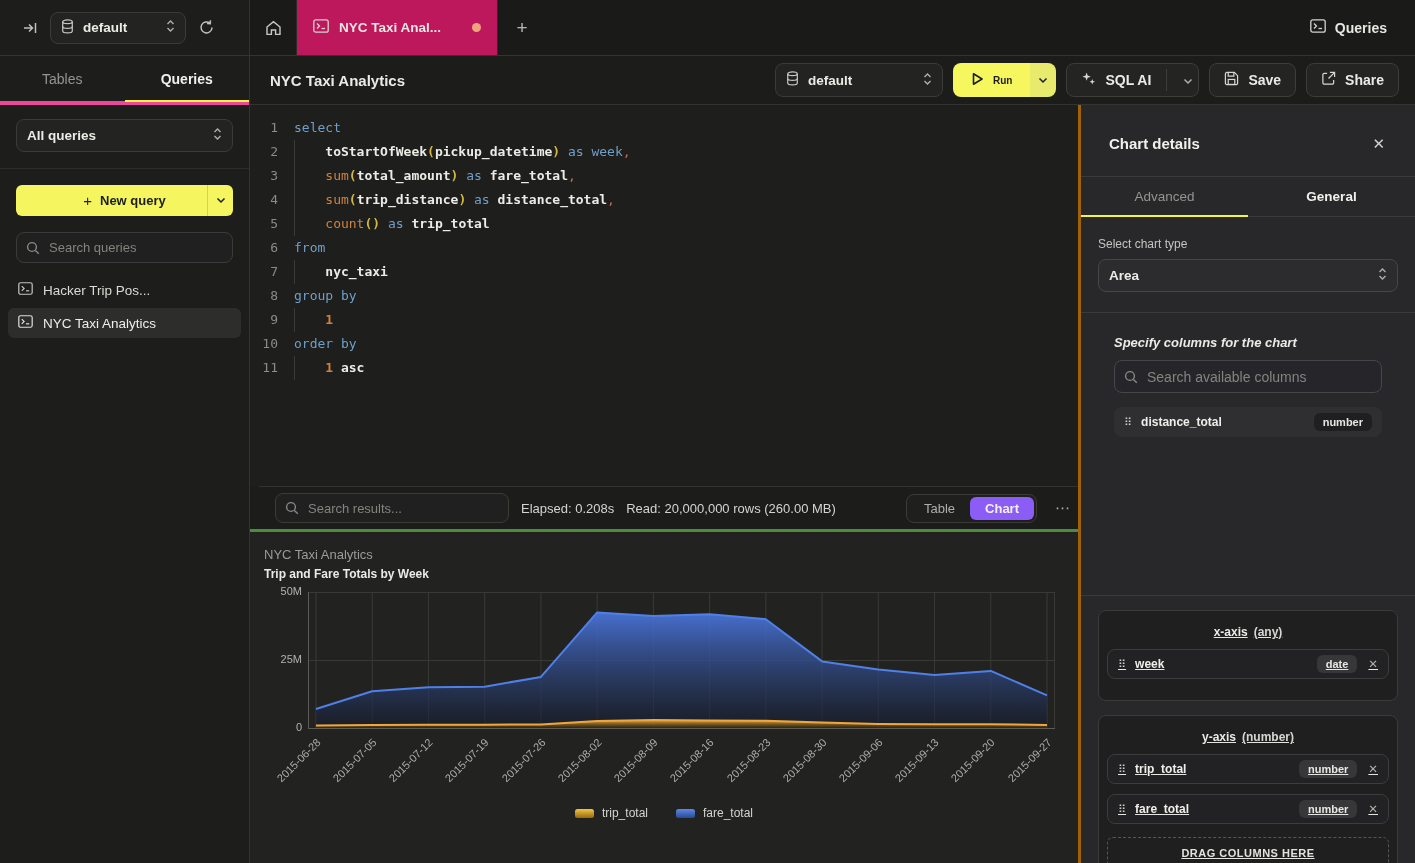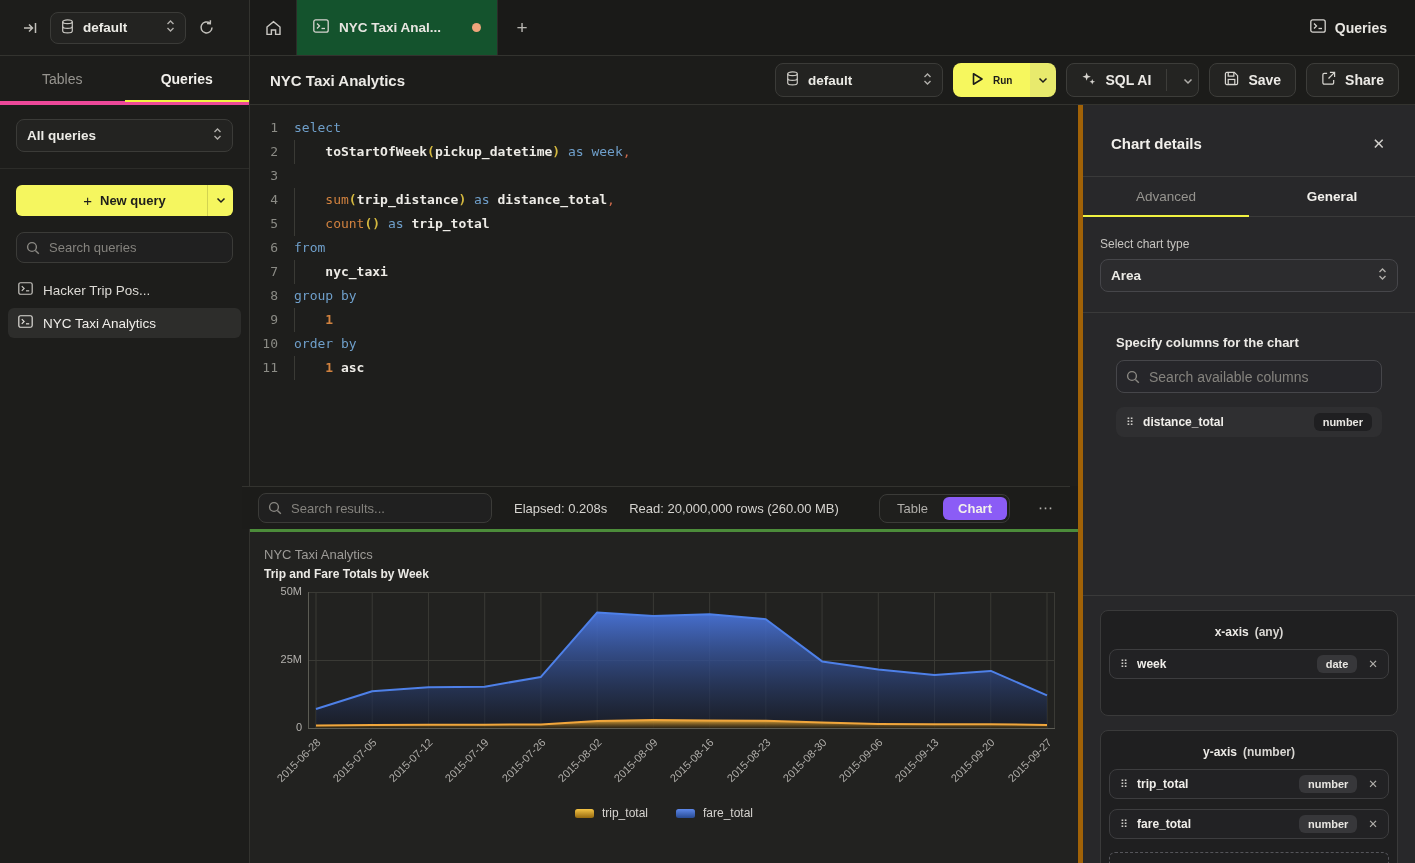--- a/index.html
+++ b/index.html
@@ -10,21 +10,21 @@
   
   .topbar { position:absolute; left:0; top:0; width:1415px; height:56px; background:#1a1a18; border-bottom:1px solid #33332f; display:flex; align-items:stretch; }
   .tb-left { width:250px; background:#1d1d1b; border-right:1px solid #33332f; display:flex; align-items:center; gap:12px; padding:0 12px 0 22px; flex:none; }
   .icon-btn { display:flex; align-items:center; justify-content:center; color:#c2c0bb; cursor:pointer; }
   .select { display:flex; align-items:center; gap:9px; background:#232321; border:1px solid #3b3b38; border-radius:8px; height:32px; padding:0 10px; font-size:13.5px; color:#ecebe6; font-weight:600; }
   .select .updown { margin-left:auto; }
   .tb-db { width:136px; }
   .tabstrip { flex:1; display:flex; align-items:stretch; }
   .tab-home { width:47px; display:flex; align-items:center; justify-content:center; border-right:1px solid #2c2c29; color:#cac8c3; }
   .tab { display:flex; align-items:center; gap:10px; padding:0 16px; }
-  .tab.active { width:201px; background:#14532d; border-right:1px solid #2c2c29; }
+  .tab.active { width:201px; background:#be185d; border-right:1px solid #2c2c29; }
   .tab-label { font-size:13.5px; color:#e8e6e1; font-weight:600; white-space:nowrap; overflow:hidden; text-overflow:ellipsis; flex:1; }
   .dot { width:9px; height:9px; border-radius:50%; background:#eea57b; flex:none; }
   .tab-plus { width:48px; display:flex; align-items:center; justify-content:center; font-size:19px; color:#b8b6b1; }
   .tb-right { display:flex; align-items:center; padding-right:28px; }
   .queries-btn { display:flex; align-items:center; gap:9px; font-size:14px; font-weight:600; color:#e8e6e1; }
 
   
   .sidebar { position:absolute; left:0; top:56px; width:250px; height:807px; background:#1d1d1b; border-right:1px solid #33332f; }
   .sb-tabs { height:49px; display:flex; border-bottom:4px solid #ec4899; position:relative; }
   .sb-tab { flex:1; display:flex; align-items:center; justify-content:center; font-size:14px; color:#96948f; cursor:pointer; }
@@ -62,21 +62,21 @@
   .gl { position:absolute; left:0; top:0; bottom:0; border-left:1px solid #3a3a35; }
   .tk-kw { color:#6f9fca; }
   .tk-fn { color:#d1823f; }
   .tk-id { color:#edebe6; font-weight:700; }
   .tk-pr { color:#d5b93f; font-weight:700; }
   .tk-nu { color:#d1823f; font-weight:700; }
   .tk-pu { color:#cf6a4c; }
   .tk-pl { color:#d0cec9; }
 
   
-  .results-bar { position:absolute; left:242px; top:486px; width:828px; height:43px; background:#1c1c1a; border-top:1px solid #33332f; display:flex; align-items:center; padding:0 16px; gap:22px; }
+  .results-bar { position:absolute; left:259px; top:486px; width:828px; height:43px; background:#1c1c1a; border-top:1px solid #33332f; display:flex; align-items:center; padding:0 16px; gap:12px; }
   .res-search { width:234px; height:30px; }
   .res-stat { font-size:13px; color:#d6d4d0; white-space:nowrap; }
   .seg { margin-left:auto; display:flex; border:1px solid #3b3b38; background:#1f1f1d; border-radius:8px; padding:2px; }
   .seg-item { padding:4px 15px; font-size:13px; color:#b0aeaa; border-radius:6px; cursor:pointer; }
   .seg-item.on { background:#8b5cf6; color:#f2f0ec; font-weight:600; }
   .more { margin-left:6px; color:#b0aeaa; font-size:15px; letter-spacing:1px; cursor:pointer; }
   .green-line { position:absolute; left:250px; top:529px; width:828px; height:3px; background:#4c8c3a; }
 
   
   .chart-panel { position:absolute; left:250px; top:532px; width:828px; height:331px; background:#222220; }
@@ -86,42 +86,42 @@
   #plot { position:absolute; left:58px; top:60px; }
   .grid { stroke:#3a3a35; stroke-width:1; }
   .axis { stroke:#5c5c54; stroke-width:1; }
   .xw { position:absolute; width:0; height:0; }
   .xl { position:absolute; right:2px; top:0; white-space:nowrap; font-size:11px; color:#aeaca8; transform:rotate(-45deg); transform-origin:100% 0; }
   .legend { position:absolute; left:0; right:0; top:274px; display:flex; justify-content:center; gap:28px; }
   .leg-item { display:flex; align-items:center; gap:8px; font-size:12px; color:#d6d4d0; cursor:pointer; }
   .swatch { width:19px; height:9px; border-radius:2.5px; }
 
   
-  .rightpanel { position:absolute; left:1078px; top:105px; width:337px; height:758px; background:#28282a; border-left:5px solid #a16207; }
+  .rightpanel { position:absolute; left:1078px; top:105px; width:337px; height:758px; background:#28282a; border-left:3px solid #a16207; }
   .rp-head { height:72px; display:flex; align-items:center; justify-content:space-between; padding:6px 30px 0 28px; border-bottom:1px solid #3a3a3a; }
   .rp-title { font-size:15px; font-weight:700; color:#f2f0ec; }
   .rp-close { color:#d2d0cc; font-size:15px; cursor:pointer; }
   .rp-tabs { height:40px; display:flex; border-bottom:1px solid #3a3a3a; position:relative; }
   .rp-tab { flex:1; display:flex; align-items:center; justify-content:center; font-size:13.5px; color:#96948f; cursor:pointer; }
   .rp-tab.on { color:#f2f0ec; font-weight:600; }
   .rp-underline { position:absolute; left:0; width:50%; height:2px; bottom:-1px; background:#f1f241; }
   .rp-body { padding:0 17px;margin-top:20px; }
   .rp-lab { font-size:12px; color:#c6c4c0; margin:18px 0 8px; }
   .rp-select { height:33px; background:#2c2c2e; border:1px solid #46464a; font-weight:600; font-size:13.5px; }
   .rp-div { border-top:1px solid #3a3a3a; margin:20px -17px 0; }
   .rp-inner { margin:0 16px; }
-  .rp-lab2 { font-size:13px; font-weight:700; color:#eceae6; margin:22px 0 10px; }
+  .rp-lab2 { font-size:13px; font-weight:700; color:#eceae6; margin:22px 0 10px;font-style:italic; }
   .rp-search { height:33px; }
   .rp-search input { background:#26262a; border-color:#46464a; font-size:14px; }
   .col-row { margin-top:14px; height:30px; background:#2f2f31; border-radius:8px; display:flex; align-items:center; gap:9px; padding:0 10px; }
   .drag { color:#cfcdc9; font-size:11px; line-height:1; }
   .col-name { font-size:12px; font-weight:700; color:#f0eeea; }
   .badge { margin-left:auto; background:#1f1f21; border-radius:6px; padding:3px 9px; font-size:11px; font-weight:700; color:#e8e6e2; }
   .rp-bottom { position:absolute; left:0; right:0; top:490px; border-top:1px solid #3a3a3a; padding:14px 17px 0; }
-  .axis-card { border:1px solid #3a3a3a; background:#1f1f20; border-radius:8px; padding:10px 8px 24px; margin-bottom:14px; }
+  .axis-card { border:1px solid #3a3a3a; background:#1f1f20; border-radius:8px; padding:10px 8px 9px; margin-bottom:14px;text-decoration:underline; }
   .card-title { text-align:center; font-size:12px; font-weight:700; color:#eceae6; margin:4px 0 2px; }
   .card-title .hint { font-weight:700; color:#d8d6d2; margin-left:6px; }
   .axis-row { margin-top:10px; height:30px; border:1px solid #3d3d3f; background:#222224; border-radius:8px; display:flex; align-items:center; gap:9px; padding:0 10px; }
   .axis-row .badge { background:#37373a; }
   .row-x { color:#b2b0ac; font-size:11.5px; margin-left:2px; cursor:pointer; }
   .dropzone { margin-top:13px; height:32px; border:1px dashed #55555a; border-radius:6px; display:flex; align-items:center; justify-content:center; font-size:11px; font-weight:700; letter-spacing:.5px; color:#e4e2de; }
 </style>
 </head>
 <body>
 
@@ -296,20 +296,21 @@
         <div class="cl">
           <span class="ln">1</span>
           <span class="ct"><span class="tk-kw">select</span></span>
         </div>
         <div class="cl">
           <span class="ln">2</span>
           <span class="ct"><i class="gl"></i><span class="tk-pl">    </span><span class="tk-id">toStartOfWeek</span><span class="tk-pr">(</span><span class="tk-id">pickup_datetime</span><span class="tk-pr">)</span><span class="tk-pl"> </span><span class="tk-kw">as</span><span class="tk-pl"> </span><span class="tk-kw">week</span><span class="tk-pu">,</span></span>
         </div>
         <div class="cl">
           <span class="ln">3</span>
+          <span class="ct"><i class="gl"></i><span class="tk-pl">    </span><span class="tk-fn">sum</span><span class="tk-pr">(</span><span class="tk-id">total_amount</span><span class="tk-pr">)</span><span class="tk-pl"> </span><span class="tk-kw">as</span><span class="tk-pl"> </span><span class="tk-id">fare_total</span><span class="tk-pu">,</span></span>
         </div>
         <div class="cl">
           <span class="ln">4</span>
           <span class="ct"><i class="gl"></i><span class="tk-pl">    </span><span class="tk-fn">sum</span><span class="tk-pr">(</span><span class="tk-id">trip_distance</span><span class="tk-pr">)</span><span class="tk-pl"> </span><span class="tk-kw">as</span><span class="tk-pl"> </span><span class="tk-id">distance_total</span><span class="tk-pu">,</span></span>
         </div>
         <div class="cl">
           <span class="ln">5</span>
           <span class="ct"><i class="gl"></i><span class="tk-pl">    </span><span class="tk-fn">count</span><span class="tk-pr">()</span><span class="tk-pl"> </span><span class="tk-kw">as</span><span class="tk-pl"> </span><span class="tk-id">trip_total</span></span>
         </div>
         <div class="cl">

